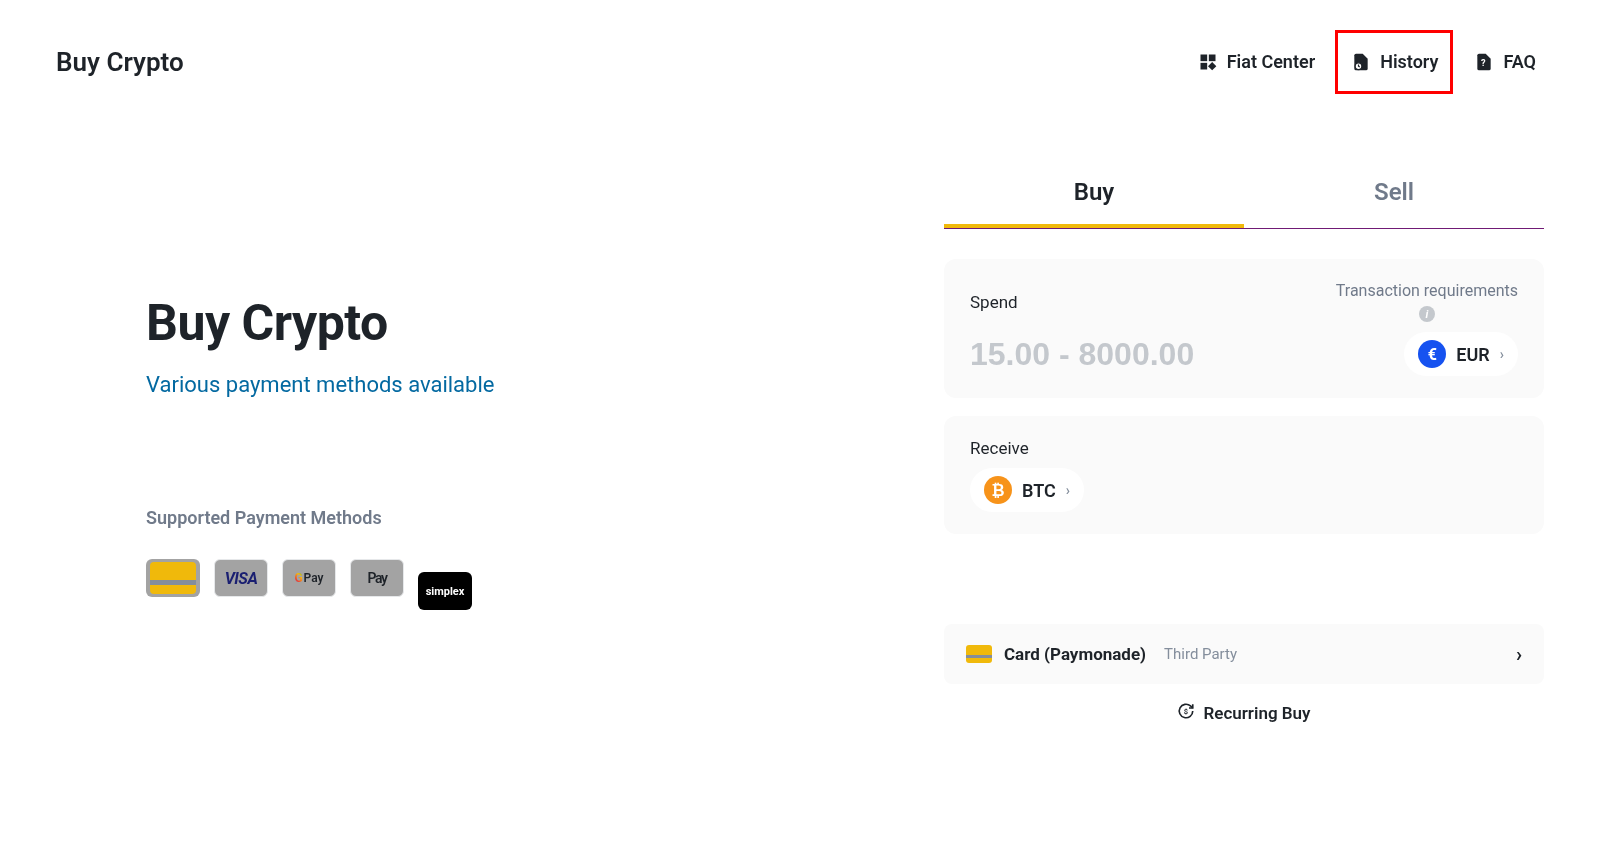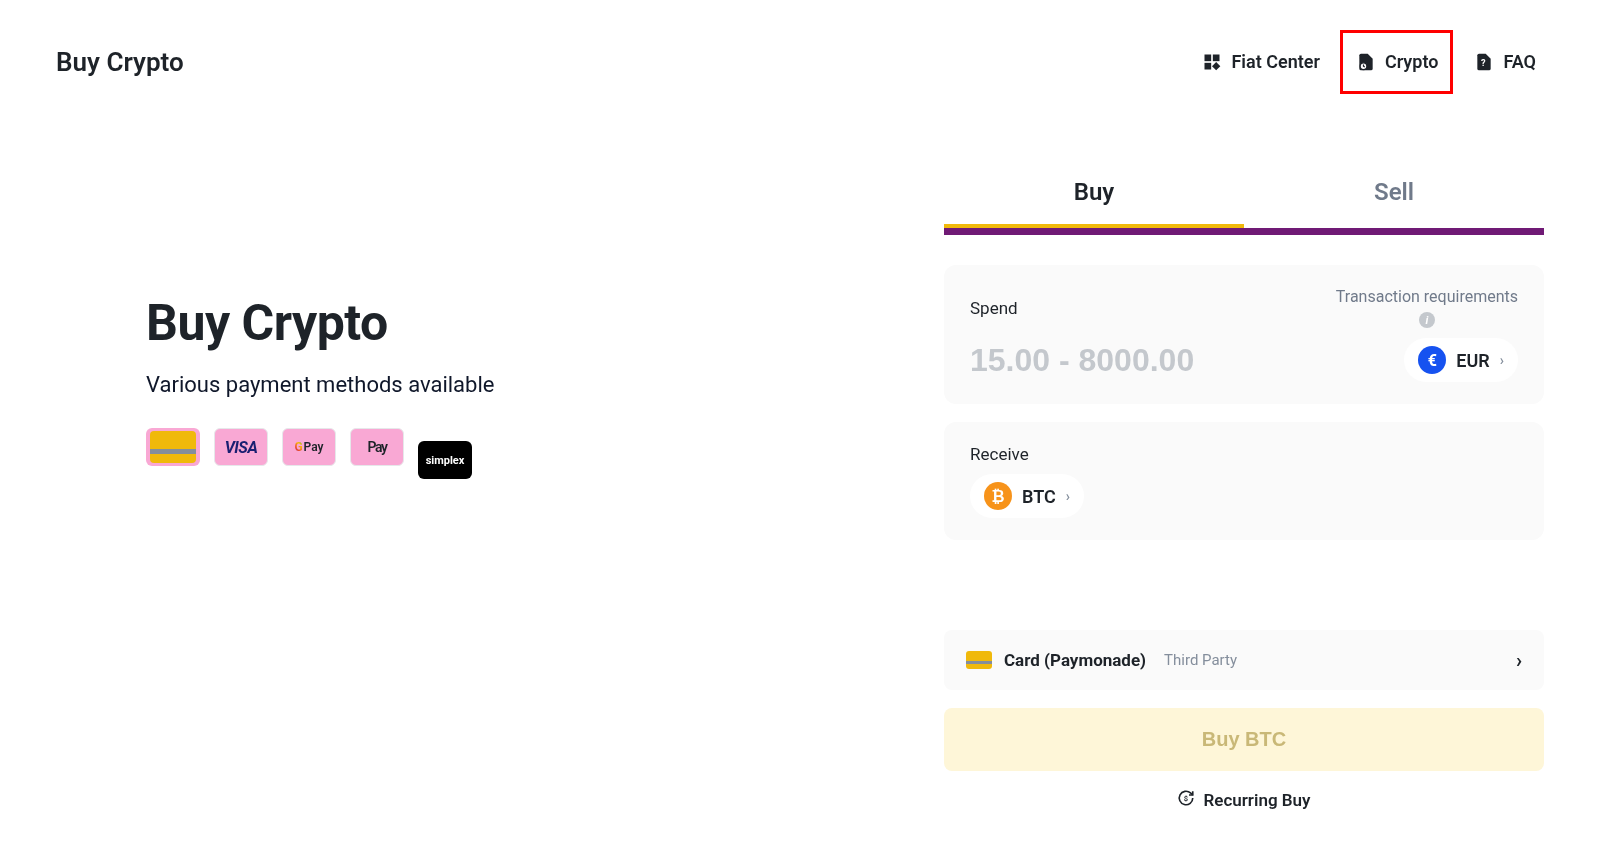--- a/index.html
+++ b/index.html
@@ -59,21 +59,21 @@
     padding-top: 130px;
     padding-left: 90px;
   }
   .hero-title {
     font-size: 50px;
     font-weight: 700;
     letter-spacing: -0.5px;
   }
   .hero-sub {
     font-size: 22px;
-    color: #0f172a;
+    color: #0369a1;
     margin-top: 20px;
   }
   .supported-title {
     font-size: 18px;
     color: #707a8a;
     font-weight: 600;
     margin-top: 110px;
   }
   .pm-row {
     display: flex;
@@ -82,36 +82,36 @@
     align-items: center;
   }
   .pm-badge {
     width: 54px;
     height: 38px;
     border: 1px solid #e6e8ea;
     border-radius: 6px;
     display: flex;
     align-items: center;
     justify-content: center;
-    background: #f9a8d4;
+    background: #a3a3a3;
     font-size: 12px;
     font-weight: 700;
   }
   .pm-card { border: none; }
   .pm-visa { color: #1a1f71; font-style: italic; font-size: 16px; letter-spacing: -0.5px; }
   .pm-simplex { background:#000; border:none; color:#fff; font-size:11px;margin-top:26px; }
   .pm-apple { font-size: 14px; letter-spacing: -1.5px; font-weight: 600; }
   .right-col {
     flex: 1;
     max-width: 600px;
     margin-left: auto;
   }
   .tabs {
     display: flex;
-    border-bottom: 7px solid #701a75;
+    border-bottom: 1px solid #701a75;
   }
   .tab {
     flex: 1;
     text-align: center;
     font-size: 24px;
     font-weight: 600;
     padding: 14px 0 18px 0;
     color: #707a8a;
     cursor: pointer;
   }
@@ -207,38 +207,39 @@
     </div>
     <div class="nav-item highlight">
       <span class="nav-icon">
         <svg viewBox="0 0 24 24" width="20" height="20" fill="currentColor">
             <path d="M14 2H6a2 2 0 0 0-2 2v16a2 2 0 0 0 2 2h12a2 2 0 0 0 2-2V8l-6-6z"></path>
             <circle cx="9" cy="17" r="4" fill="#fff"></circle>
             <circle cx="9" cy="17" r="4" fill="none" stroke="currentColor" stroke-width="1.5"></circle>
             <path d="M9 15v2l1.5 1" stroke="currentColor" stroke-width="1.5" fill="none"></path>
           </svg>
       </span>
-      <span>Crypto</span>
+      <span>History</span>
     </div>
     <div class="nav-item">
       <span class="nav-icon">
         <svg viewBox="0 0 24 24" width="20" height="20" fill="currentColor">
             <path d="M14 2H6a2 2 0 0 0-2 2v16a2 2 0 0 0 2 2h12a2 2 0 0 0 2-2V8l-6-6z"></path>
             <text x="11" y="17" text-anchor="middle" font-size="11" font-weight="700" fill="#fff">?</text>
           </svg>
       </span>
       <span>FAQ</span>
     </div>
   </div>
 </div>
 
 <div class="content">
   <div class="left-col">
     <h1 class="hero-title">Buy Crypto</h1>
     <div class="hero-sub">Various payment methods available</div>
+    <div class="supported-title">Supported Payment Methods</div>
     <div class="pm-row">
       <div class="pm-badge pm-card">
         <div style="width:46px;height:32px;border-radius:4px;background:linear-gradient(to bottom,#f0b90b 0%,#f0b90b 55%,#848e9c 55%,#848e9c 72%,#f0b90b 72%);"></div>
       </div>
       <div class="pm-badge pm-visa">VISA</div>
       <div class="pm-badge">
         <span style="display:flex;align-items:center;gap:1px;">
           <span style="font-weight:700;background:linear-gradient(45deg,#4285f4,#ea4335,#fbbc05,#34a853);-webkit-background-clip:text;color:transparent;">G</span>
           <span style="font-weight:600;"> Pay</span>
         </span>
@@ -290,21 +291,20 @@
 
     <div class="payment-select">
       <div class="payment-left">
         <div class="mini-card"></div>
         <span class="pm-name">Card (Paymonade)</span>
         <span class="pm-tag">Third Party</span>
       </div>
       <span class="chevron" style="font-size:20px;font-weight:700;color:#1e2329;">›</span>
     </div>
 
-    <button class="buy-btn">Buy BTC</button>
 
     <div class="recurring">
       <span class="recur-icon">
         <svg viewBox="0 0 24 24" width="18" height="18" fill="none" stroke="currentColor" stroke-width="2.2">
             <path d="M21 12a9 9 0 1 1-3-6.7L21 8"></path>
             <polyline points="21 3 21 8 16 8"></polyline>
             <text x="12" y="15.5" text-anchor="middle" font-size="10" font-weight="700" fill="currentColor" stroke="none">$</text>
           </svg>
       </span>
       <span>Recurring Buy</span>

